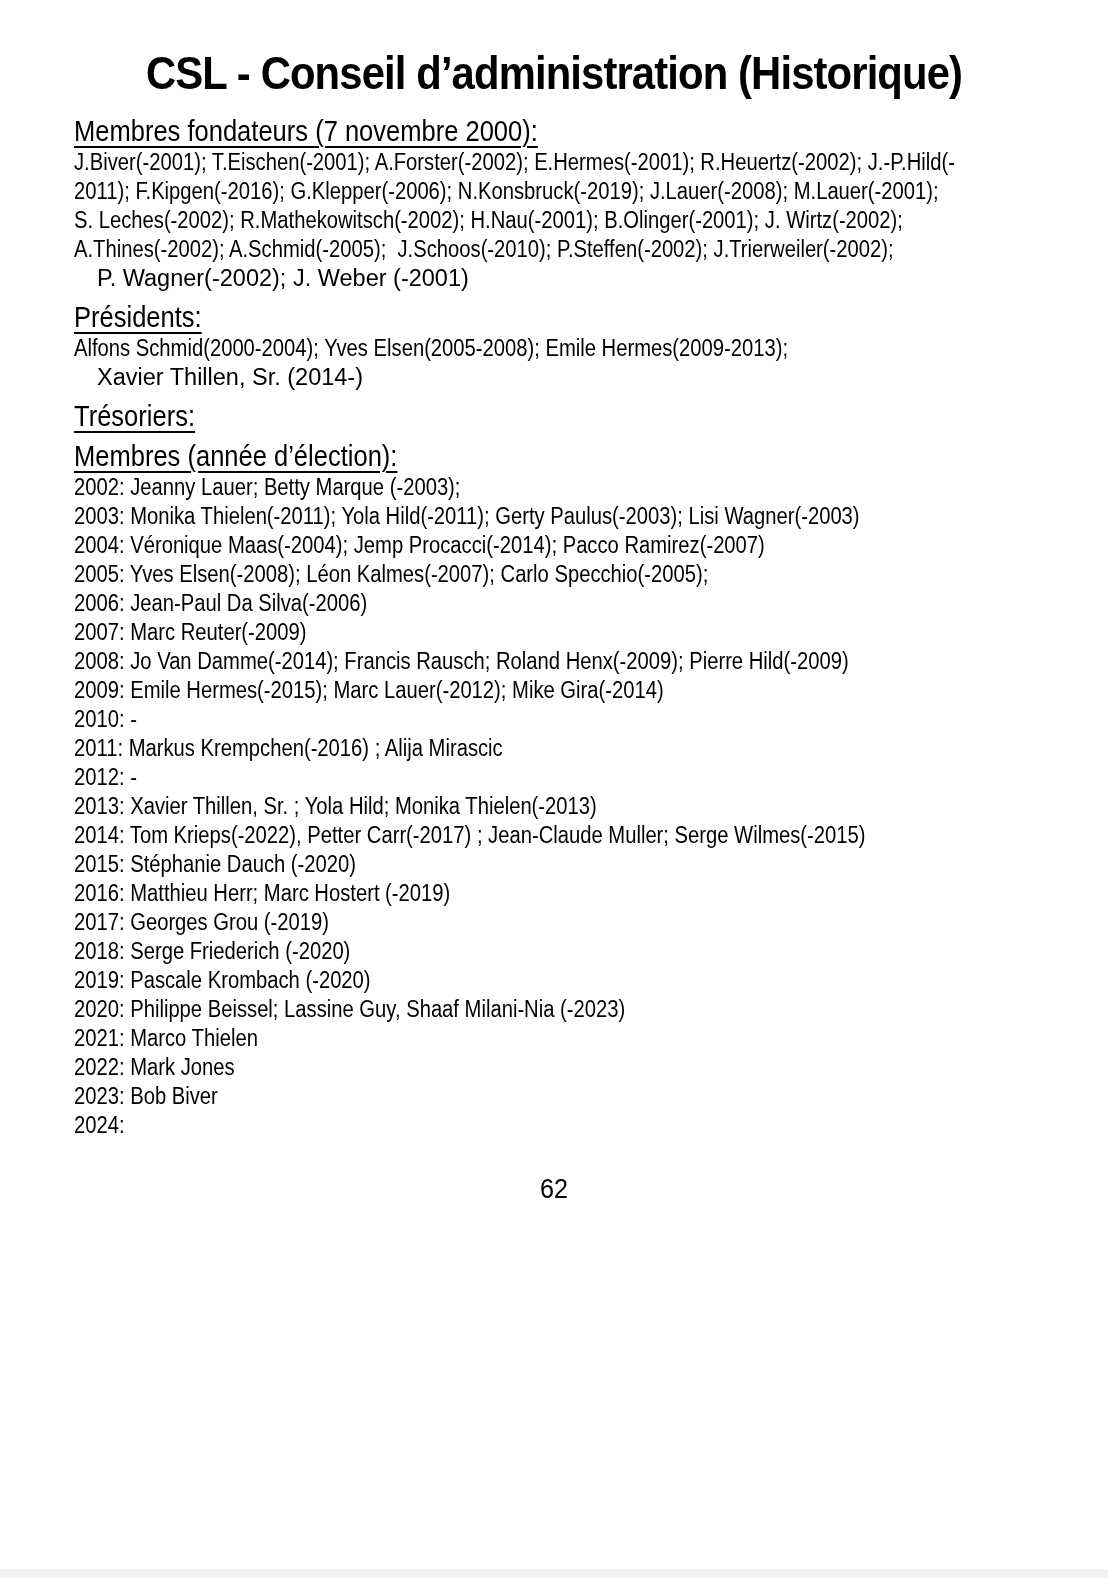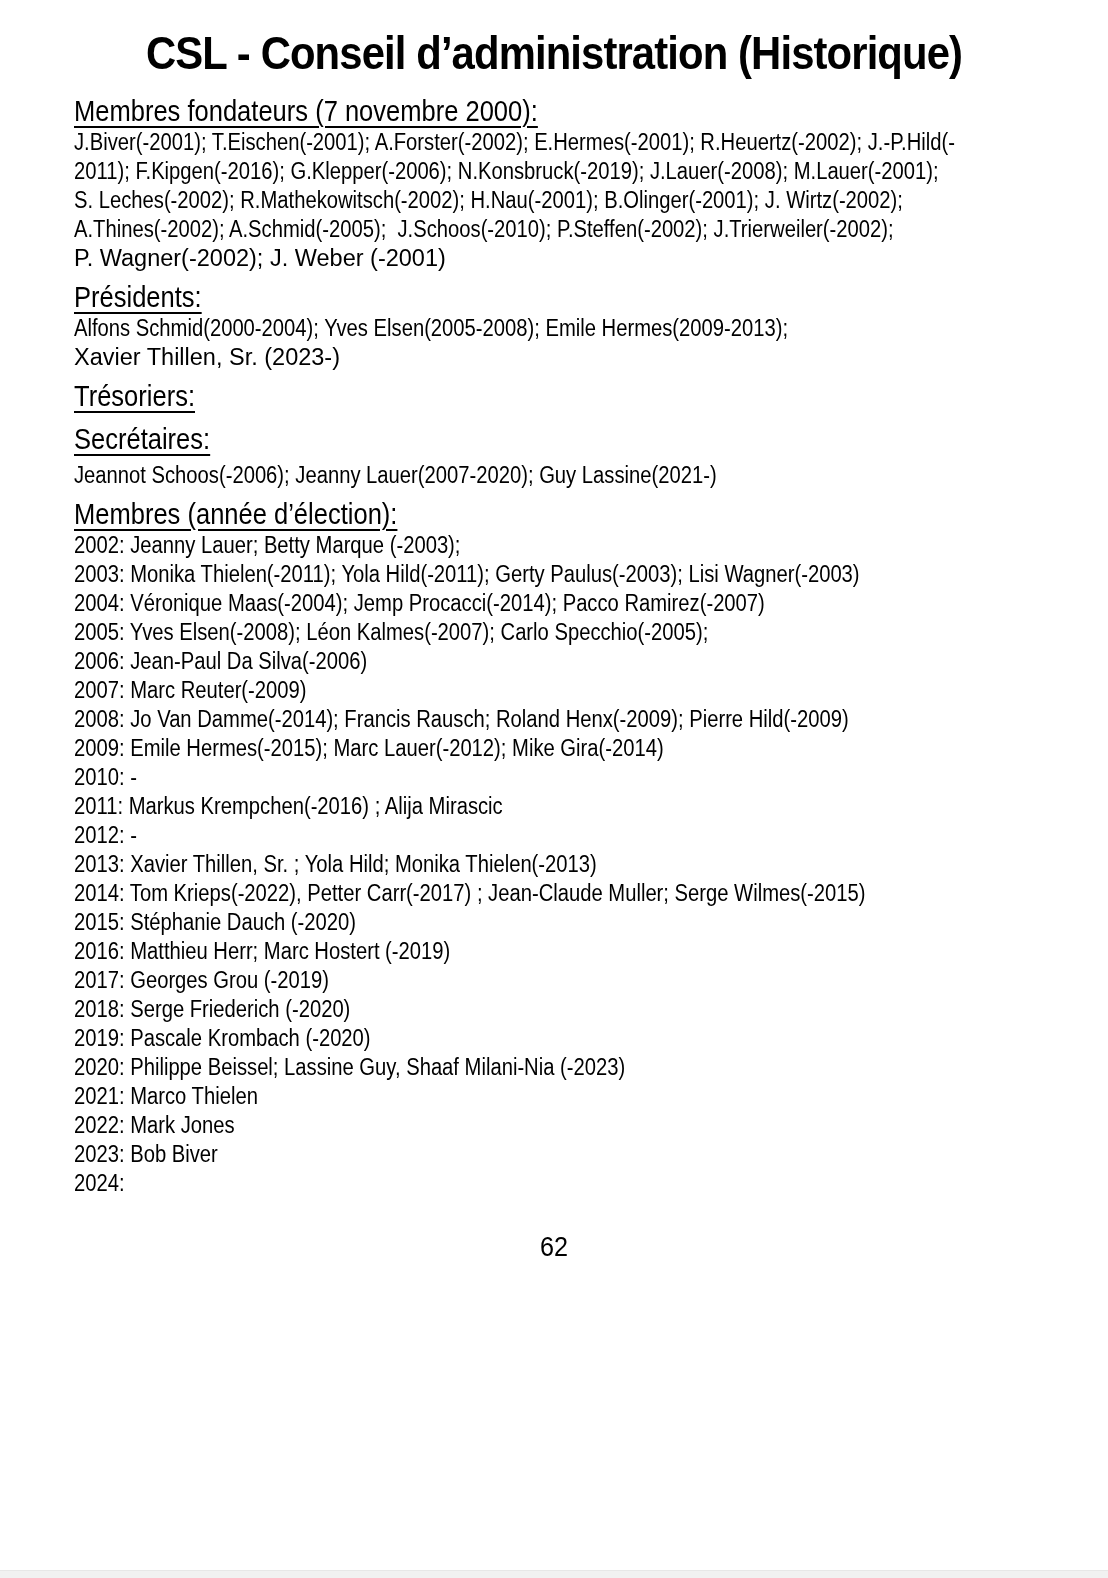--- a/index.html
+++ b/index.html
@@ -9,21 +9,21 @@
   }
   body {
     width: 1108px;
     height: 1578px;
     background: #ffffff;
     color: #000000;
     font-family: "Liberation Sans", sans-serif;
     position: relative;
   }
   .page {
-    padding: 24px 74px 0 74px;
+    padding: 44px 74px 0 74px;
     width: 960px;
   }
   .title {
     text-align: center;
     font-weight: bold;
     font-size: 47px;
     line-height: 58px;
     letter-spacing: -1px;
     transform: scaleX(0.89);
     transform-origin: 50% 50%;
@@ -46,21 +46,21 @@
   section.gap-head .heading { margin-top: 12px; }
   .line {
     font-size: 23.5px;
     line-height: 29px;
     white-space: pre;
   }
   .narrow {
     transform: scaleX(0.86);
     transform-origin: 0 50%;
   }
-  .wide { transform: none; }
+  .wide { transform: none; margin-left: 23px; }
   .tall-paren {
     display: inline-block;
     font-size: 26.5px;
     transform: scaleX(1.16);
     transform-origin: 0 100%;
     line-height: 29px;
   }
   .page-number {
     text-align: center;
     font-size: 28px;
@@ -94,35 +94,29 @@
       <div class="line narrow">S. Leches(-2002); R.Mathekowitsch(-2002); H.Nau(-2001); B.Olinger(-2001); J. Wirtz(-2002);</div>
       <div class="line narrow">A.Thines(-2002); A.Schmid(-2005);  J.Schoos(-2010); P.Steffen(-2002); J.Trierweiler(-2002);</div>
       <div class="line wide">P. Wagner(-2002); J. Weber (-2001)</div>
     </div>
   </section>
 
   <section>
     <div class="heading">Présidents:</div>
     <div class="body">
       <div class="line narrow">Alfons Schmid(2000-2004); Yves Elsen(2005-2008); Emile Hermes(2009-2013);</div>
-      <div class="line wide">Xavier Thillen, Sr. (2023-)</div>
+      <div class="line wide">Xavier Thillen, Sr. (2014-)</div>
     </div>
   </section>
 
 
   <section>
     <div class="heading">Trésoriers:</div>
   </section>
 
-  <section class="gap-head gap-body">
-    <div class="heading">Secrétaires:</div>
-    <div class="body">
-      <div class="line narrow">Jeannot Schoos(-2006); Jeanny Lauer(2007-2020); Guy Lassine(2021-)</div>
-    </div>
-  </section>
 
   <section>
     <div class="heading">Membres (année d’élection):</div>
     <div class="body">
       <div class="line narrow">2002: Jeanny Lauer; Betty Marque (-2003);</div>
       <div class="line narrow">2003: Monika Thielen(-2011); Yola Hild(-2011); Gerty Paulus(-2003); Lisi Wagner(-2003)</div>
       <div class="line narrow">2004: Véronique Maas(-2004); Jemp Procacci(-2014); Pacco Ramirez(-2007)</div>
       <div class="line narrow">2005: Yves Elsen(-2008); Léon Kalmes(-2007); Carlo Specchio(-2005);</div>
       <div class="line narrow">2006: Jean-Paul Da Silva(-2006)</div>
       <div class="line narrow">2007: Marc Reuter(-2009)</div>

